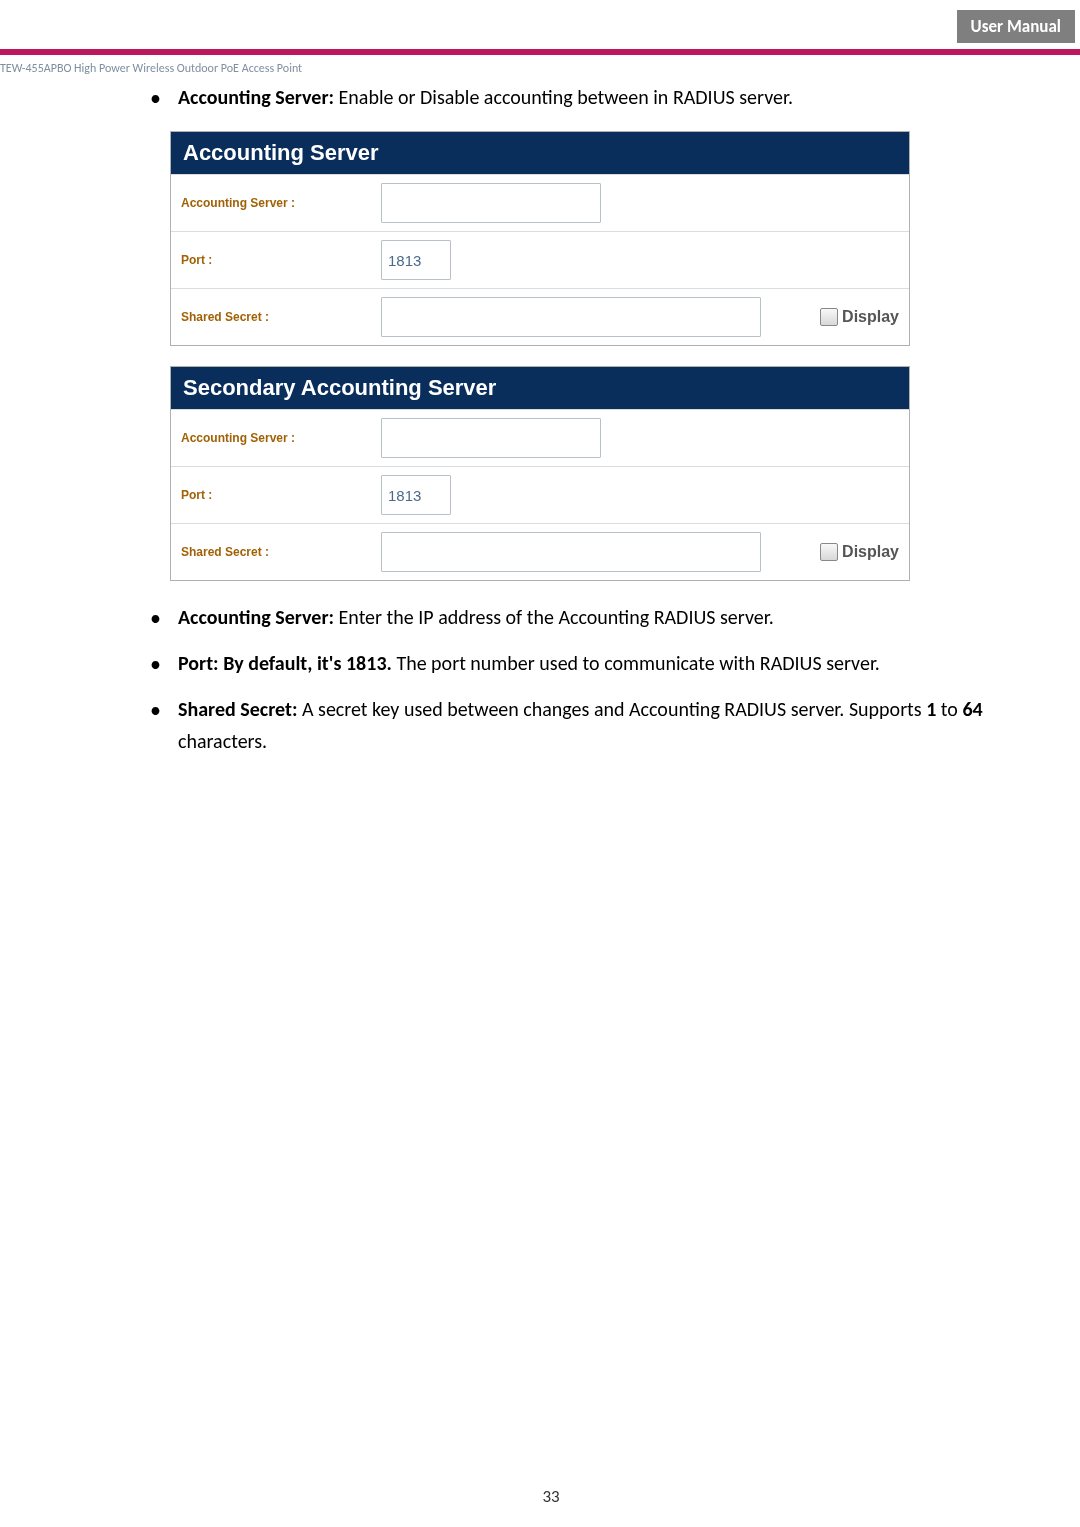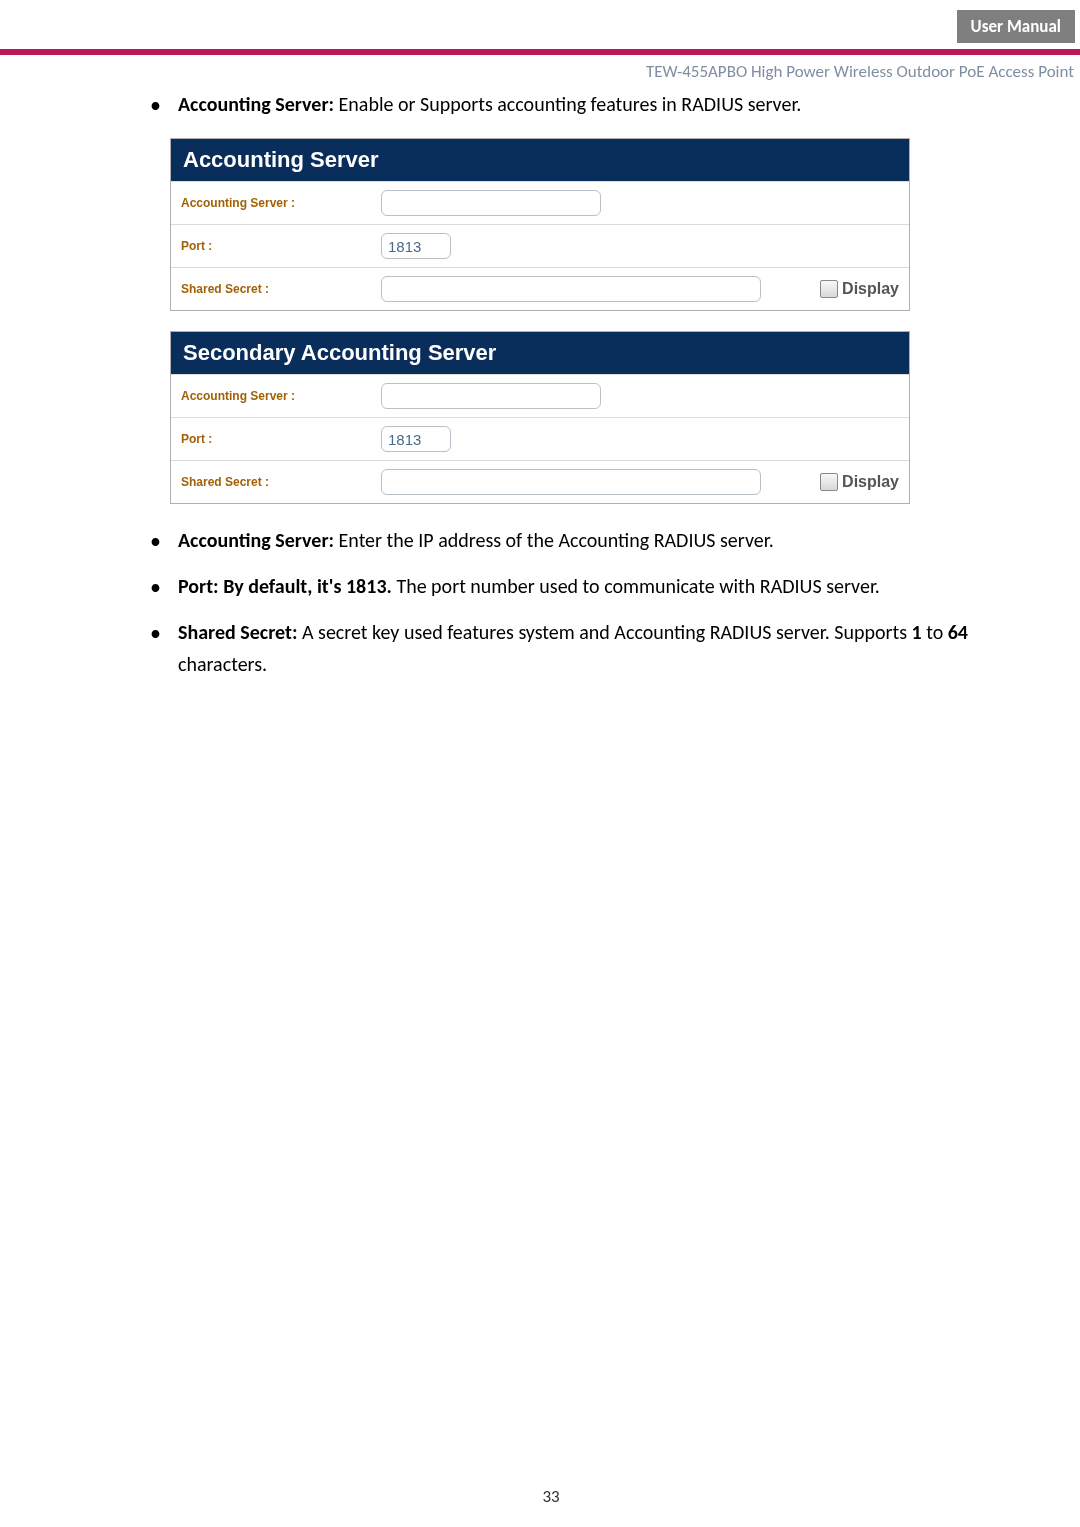--- a/index.html
+++ b/index.html
@@ -22,22 +22,21 @@
     font-weight: bold;
     padding: 6px 14px;
     display: inline-block;
     float: right;
     margin-top: 10px;
     margin-right: 5px;
   }
   .clear { clear: both; }
   .subtitle {
     color: #7f8fa0;
-    font-size: 17px;
-    text-align: right;
+    font-size: 12px;
     margin: 6px 6px 6px 0;
   }
   .body-area {
     padding: 0 70px;
   }
   ul.bullets {
     list-style: none;
     margin-left: 80px;
     margin-bottom: 18px;
   }
@@ -98,23 +97,23 @@
   .panel-row:first-of-type { border-top: none; }
   .panel-label {
     width: 200px;
     color: #a16207;
     font-weight: bold;
     font-size: 12px;
     padding-right: 6px;
   }
   .panel-input {
     width: 220px;
-    height: 26px;
+    height: 40px;
     border: 1px solid #b8c0c8;
-    border-radius: 6px;
+    border-radius: 1px;
     background: #fff;
     padding: 2px 6px;
     color: #4a6a8a;
     font-size: 15px;
   }
   .panel-spacer { flex: 1; }
   .chkwrap {
     display: flex;
     align-items: center;
     gap: 4px;
@@ -172,21 +171,21 @@
 <div class="header-region">
   <div class="manual-badge">User Manual</div>
   <div class="clear"></div>
 </div>
 <div class="subtitle">TEW-455APBO High Power Wireless Outdoor PoE Access Point</div>
 
 <div class="body-area">
 
   <ul class="bullets">
     <li>
-      <b>Accounting Server:</b><span> Enable or Supports accounting features in RADIUS server.</span>
+      <b>Accounting Server:</b><span> Enable or Disable accounting between in RADIUS server.</span>
     </li>
   </ul>
 
 
   <div class="panel">
     <div class="panel-title">Accounting Server</div>
     <div class="panel-row">
       <div class="panel-label">Accounting Server :</div>
       <input class="panel-input" type="text" value="" style="">
     </div>
@@ -227,20 +226,20 @@
   </div>
 
   <ul class="bullets">
     <li>
       <b>Accounting Server:</b><span> Enter the IP address of the Accounting RADIUS server.</span>
     </li>
     <li>
       <b>Port: By default, it's 1813.</b><span> The port number used to communicate with RADIUS server.</span>
     </li>
     <li>
-      <b>Shared Secret:</b><span> A secret key used features system and Accounting RADIUS server. Supports </span><b>1</b><span> to </span><b>64</b><span> characters.</span>
+      <b>Shared Secret:</b><span> A secret key used between changes and Accounting RADIUS server. Supports </span><b>1</b><span> to </span><b>64</b><span> characters.</span>
     </li>
   </ul>
 
 
 </div>
 
 <div class="pagenum">33</div>
 
 </body></html>

